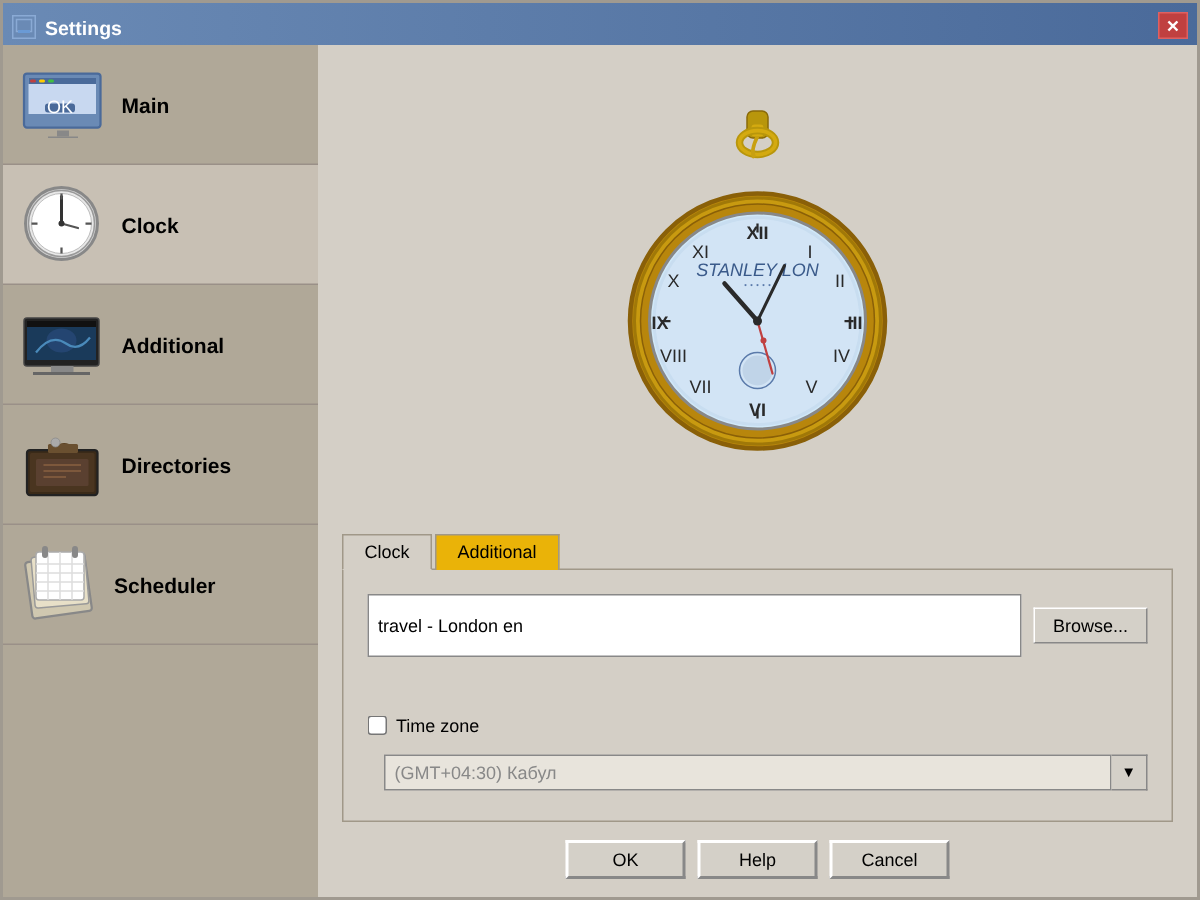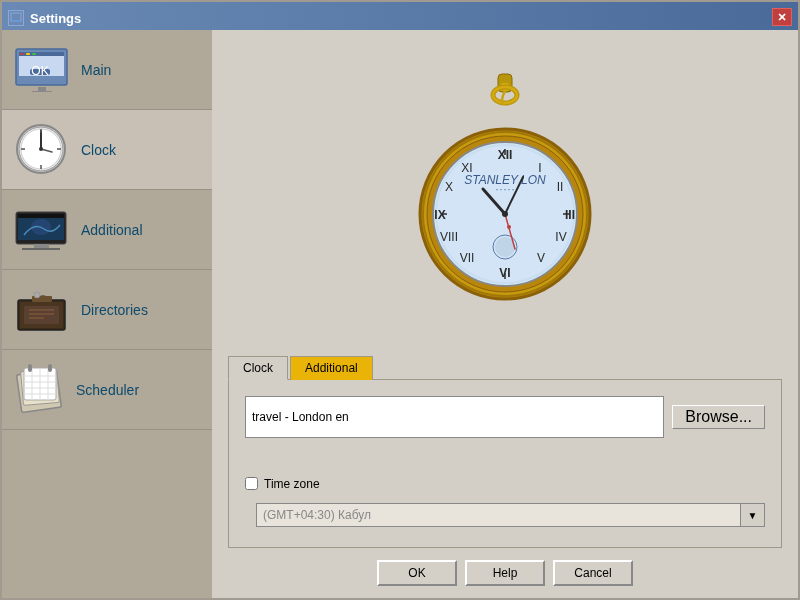--- a/index.html
+++ b/index.html
@@ -85,22 +85,22 @@
       gap: 12px;
       min-height: 80px;
     }
 
     .sidebar-item.active {
       background: #c8c0b4;
     }
 
     .sidebar-label {
       font-size: 14px;
-      font-weight: normal;
-      color: #0c4a6e;
+      font-weight: bold;
+      color: #000000;
     }
 
     
     .icon-main {
       width: 55px;
       height: 45px;
       flex-shrink: 0;
     }
 
     .icon-clock {
@@ -206,21 +206,21 @@
     }
 
     .btn {
       height: 24px;
       padding: 0 12px;
       background: #d4d0c8;
       border: 1px solid #888;
       border-top-color: #fff;
       border-left-color: #fff;
       cursor: pointer;
-      font-size: 16px;
+      font-size: 12px;
       white-space: nowrap;
     }
 
     .checkbox-row {
       display: flex;
       align-items: flex-start;
       gap: 6px;
       margin-bottom: 12px;
       margin-top: 39px;
     }

